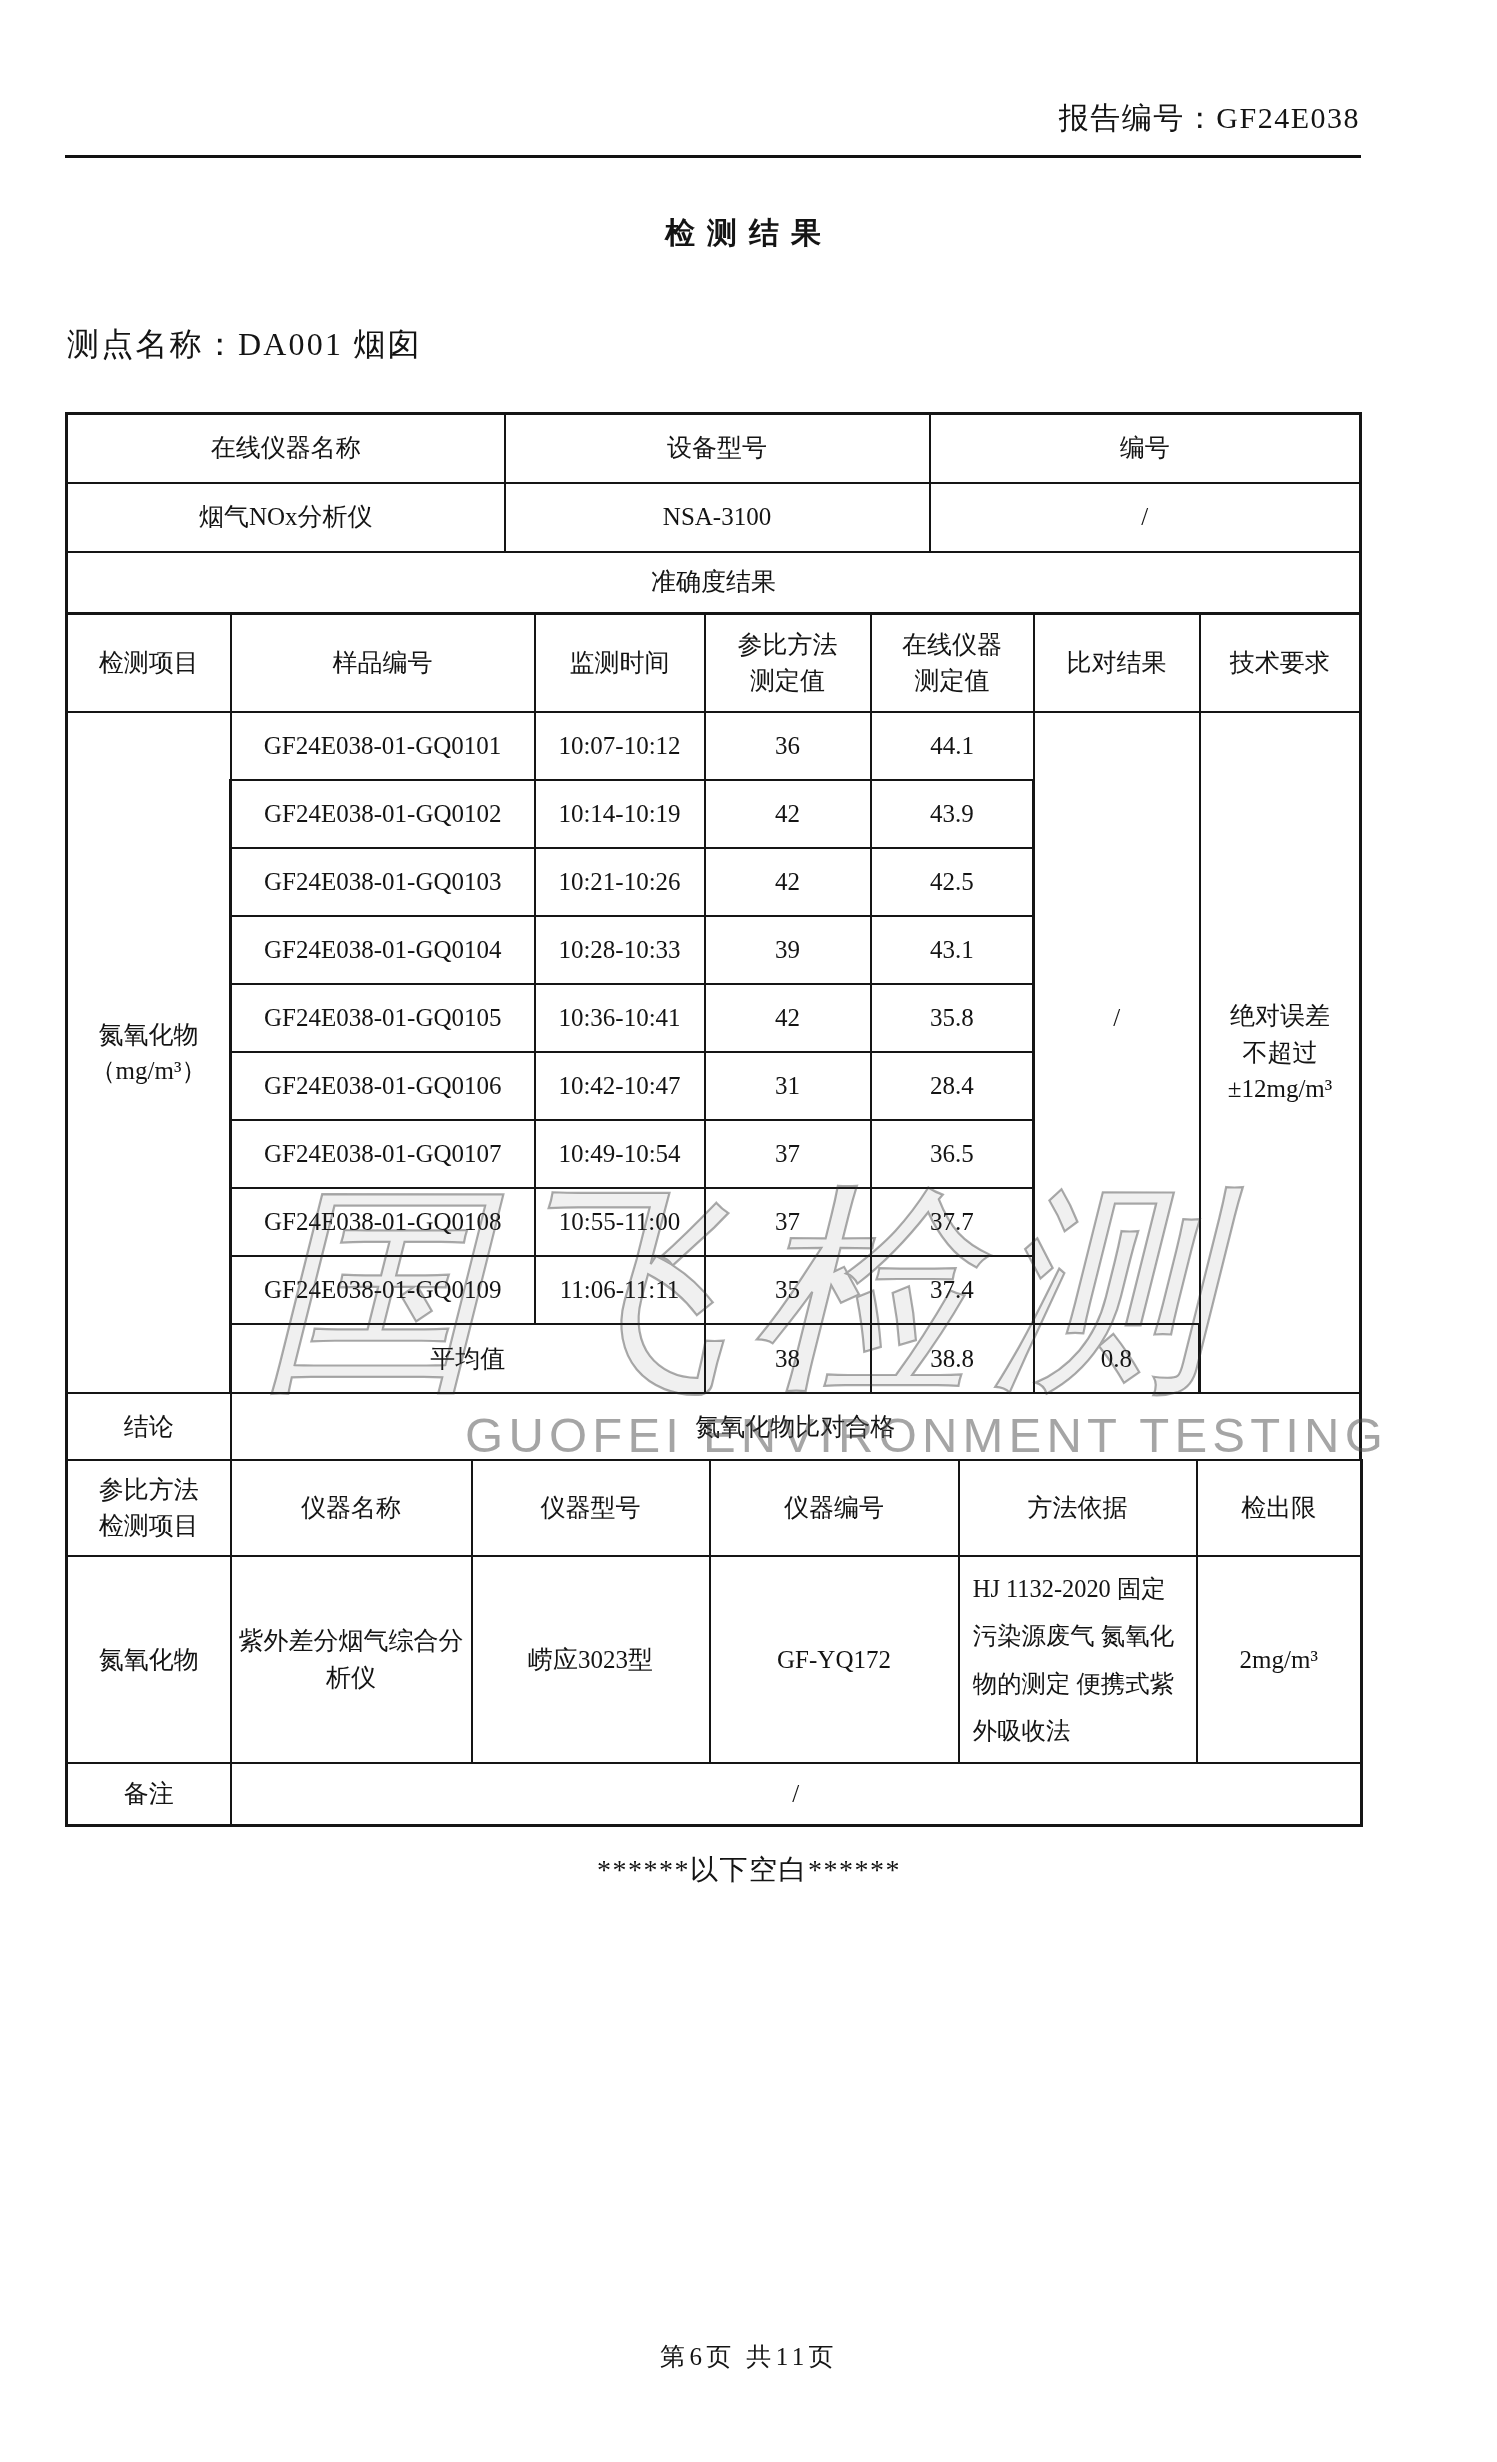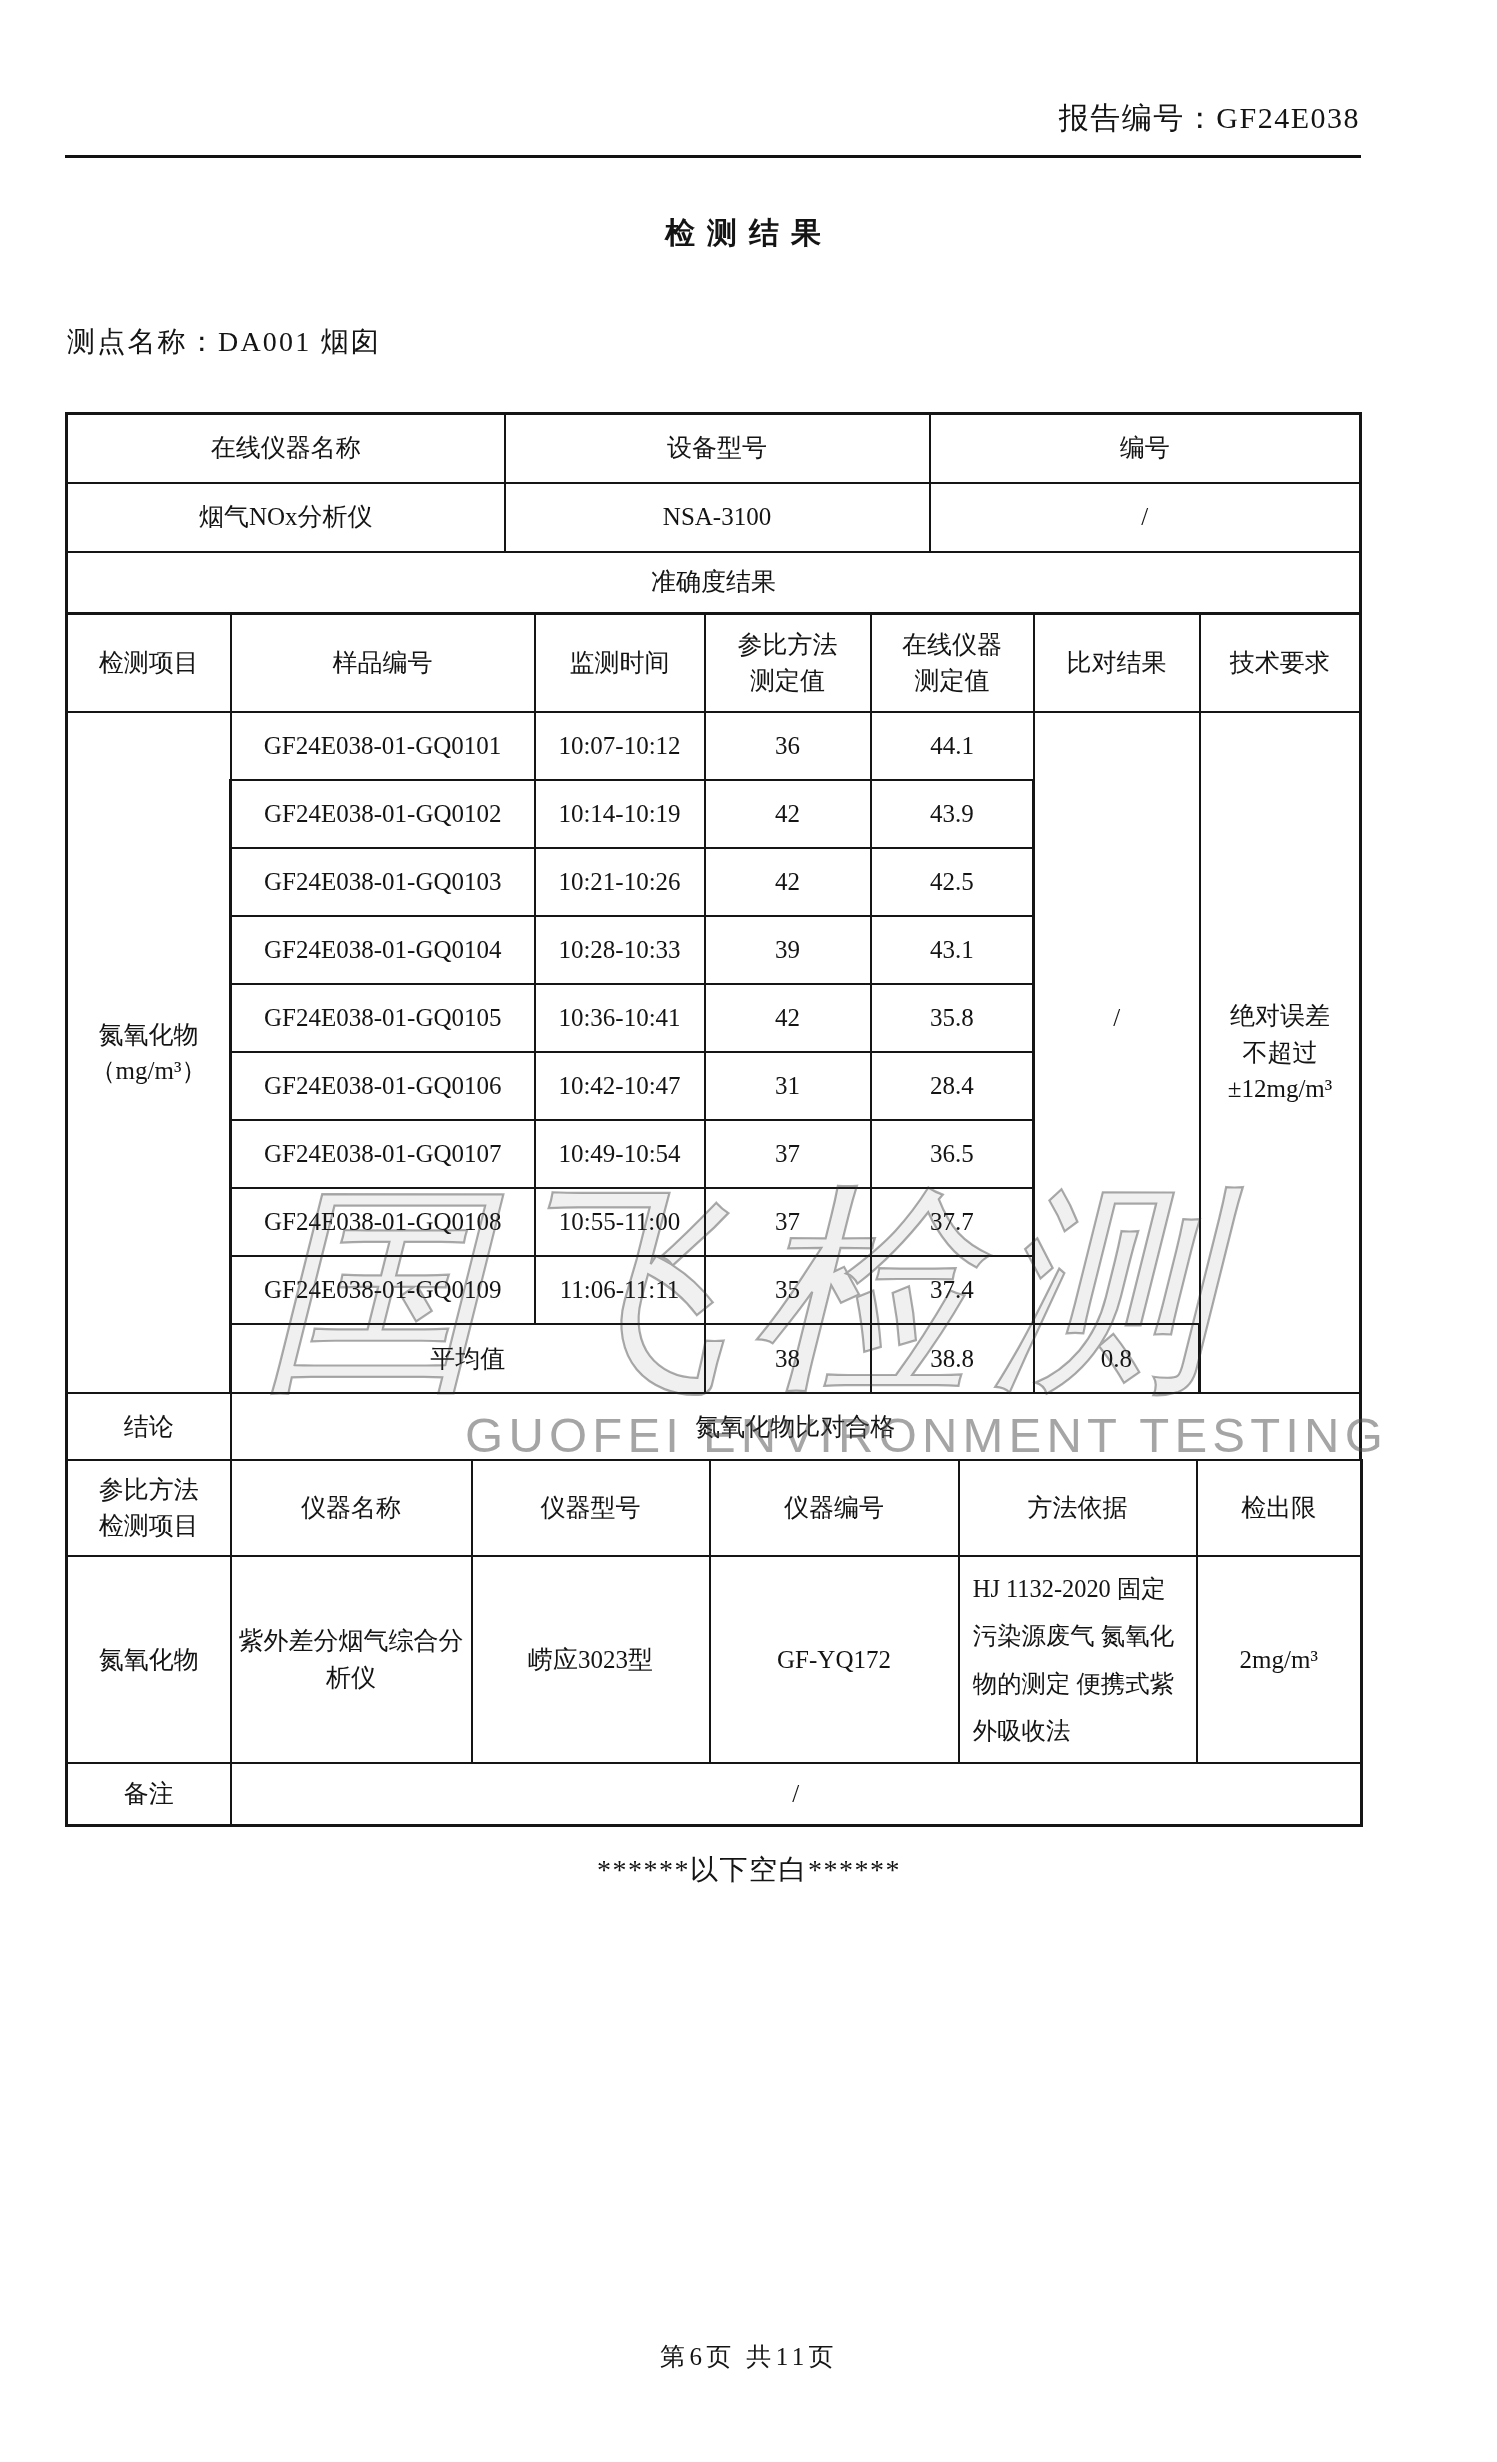--- a/index.html
+++ b/index.html
@@ -35,21 +35,21 @@
     width:100%;
     text-align:center;
     font-size:30px;
     font-weight:bold;
     letter-spacing:12px;
   }
   .site-line{
     position:absolute;
     top:323px;
     left:67px;
-    font-size:28px;
+    font-size:32px;
     letter-spacing:2.2px;
   }
   
   .tables{
     position:absolute;
     top:412px;
     left:65px;
     width:1295px;
   }
   table{

